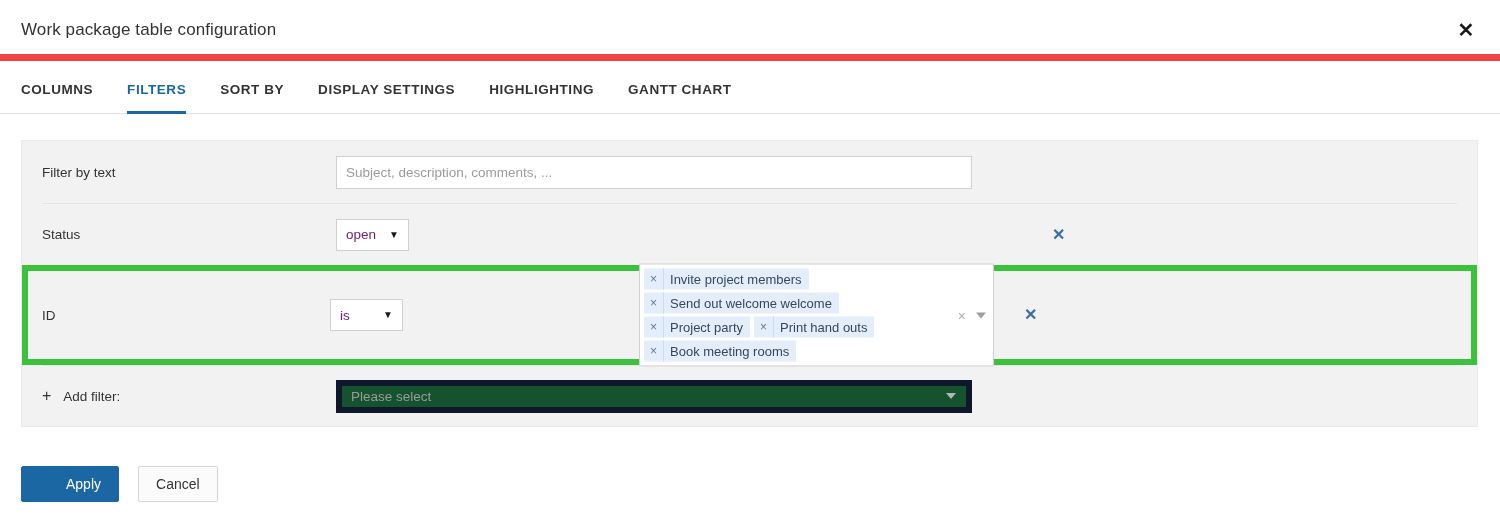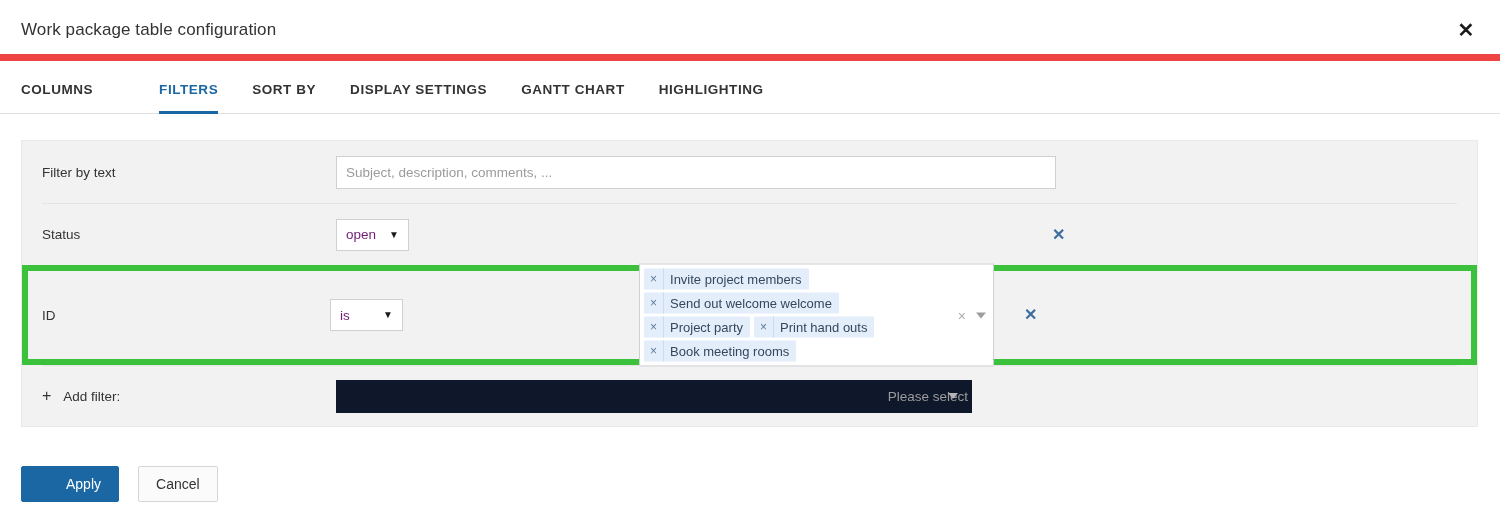--- a/index.html
+++ b/index.html
@@ -63,21 +63,20 @@
     letter-spacing: 0.55px;
     color: #333333;
     padding: 21px 0 16px 0;
     margin-right: 34px;
     cursor: pointer;
     white-space: nowrap;
     text-transform: uppercase;
   }
   .tab.active {
     color: #1a67a3;
-    margin-left: 32px;
   }
   .tab.active::after {
     content: "";
     position: absolute;
     left: 0;
     right: 0;
     bottom: -1px;
     height: 3px;
     background: #1a67a3;
   }
@@ -111,21 +110,21 @@
     flex: none;
     font-size: 13.5px;
     color: #333333;
   }
   .filter-row.divider .filter-label {
     padding-left: 0;
   }
 
   
   .text-input {
-    width: 720px;
+    width: 636px;
     height: 33px;
     border: 1px solid #d0d0d0;
     background: #ffffff;
     box-sizing: border-box;
     font-family: "Liberation Sans", sans-serif;
     font-size: 13.5px;
     color: #333333;
     padding: 0 9px;
     outline: none;
   }
@@ -274,27 +273,26 @@
   }
   .plus-icon {
     font-size: 16px;
     color: #333333;
     line-height: 1;
   }
   .add-select {
     position: relative;
     width: 636px;
     height: 33px;
-    border: 4px solid #0f172a;
-    background: #0f172a;
-    box-sizing: border-box;
-    display: flex;
-    align-items: center;
-    cursor: pointer;
-    justify-content: flex-end;
+    border: 6px solid #0f172a;
+    background: #14532d;
+    box-sizing: border-box;
+    display: flex;
+    align-items: center;
+    cursor: pointer;
   }
   .add-select .ph {
     font-size: 13.5px;
     color: #9b9b9b;
     padding-left: 9px;
   }
   .add-select .caret2 {
     position: absolute;
     right: 10px;
     top: 50%;
@@ -341,22 +339,22 @@
 <div class="modal-header">
   <div class="modal-title">Work package table configuration</div>
   <div class="close-btn">✕</div>
 </div>
 
 <div class="tabs">
   <div class="tab">COLUMNS</div>
   <div class="tab active">FILTERS</div>
   <div class="tab">SORT BY</div>
   <div class="tab">DISPLAY SETTINGS</div>
+  <div class="tab">HIGHLIGHTING</div>
   <div class="tab">GANTT CHART</div>
-  <div class="tab">HIGHLIGHTING</div>
 </div>
 
 <div class="panel">
 
   <div class="filter-row">
     <div class="filter-label">Filter by text</div>
     <input class="text-input" type="text" placeholder="Subject, description, comments, ..." style="">
   </div>
 
   <div class="filter-row divider">

